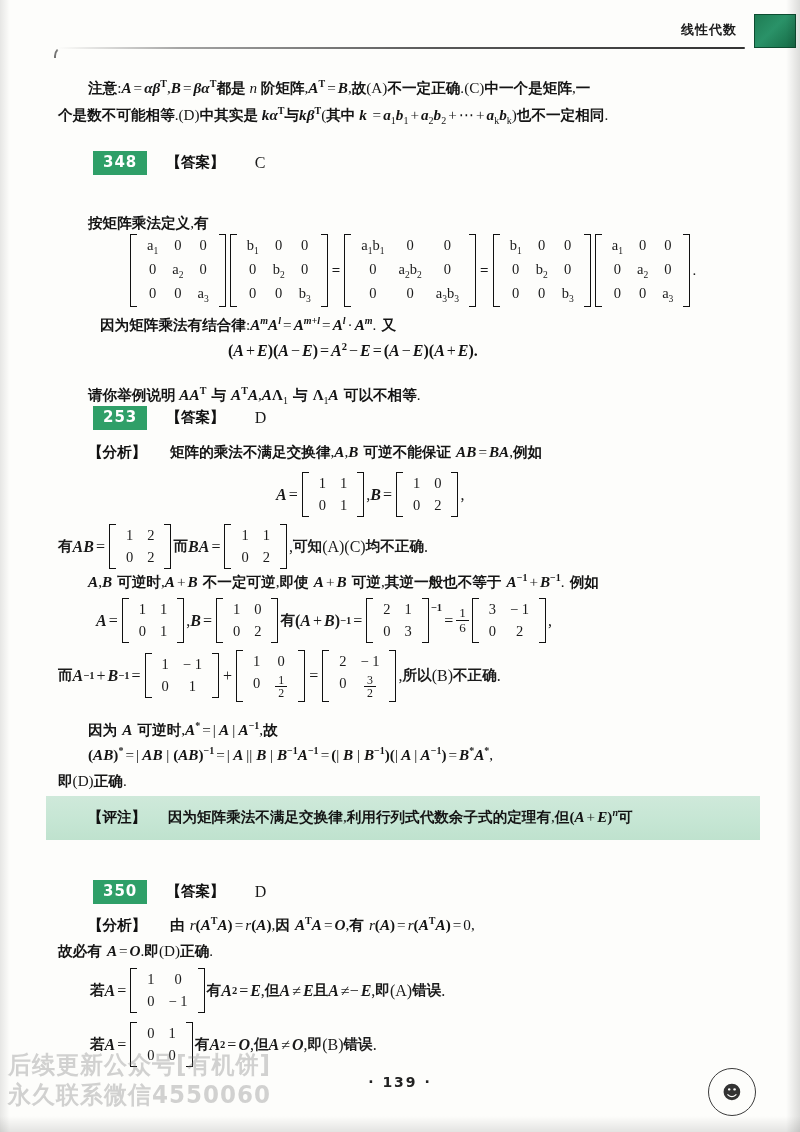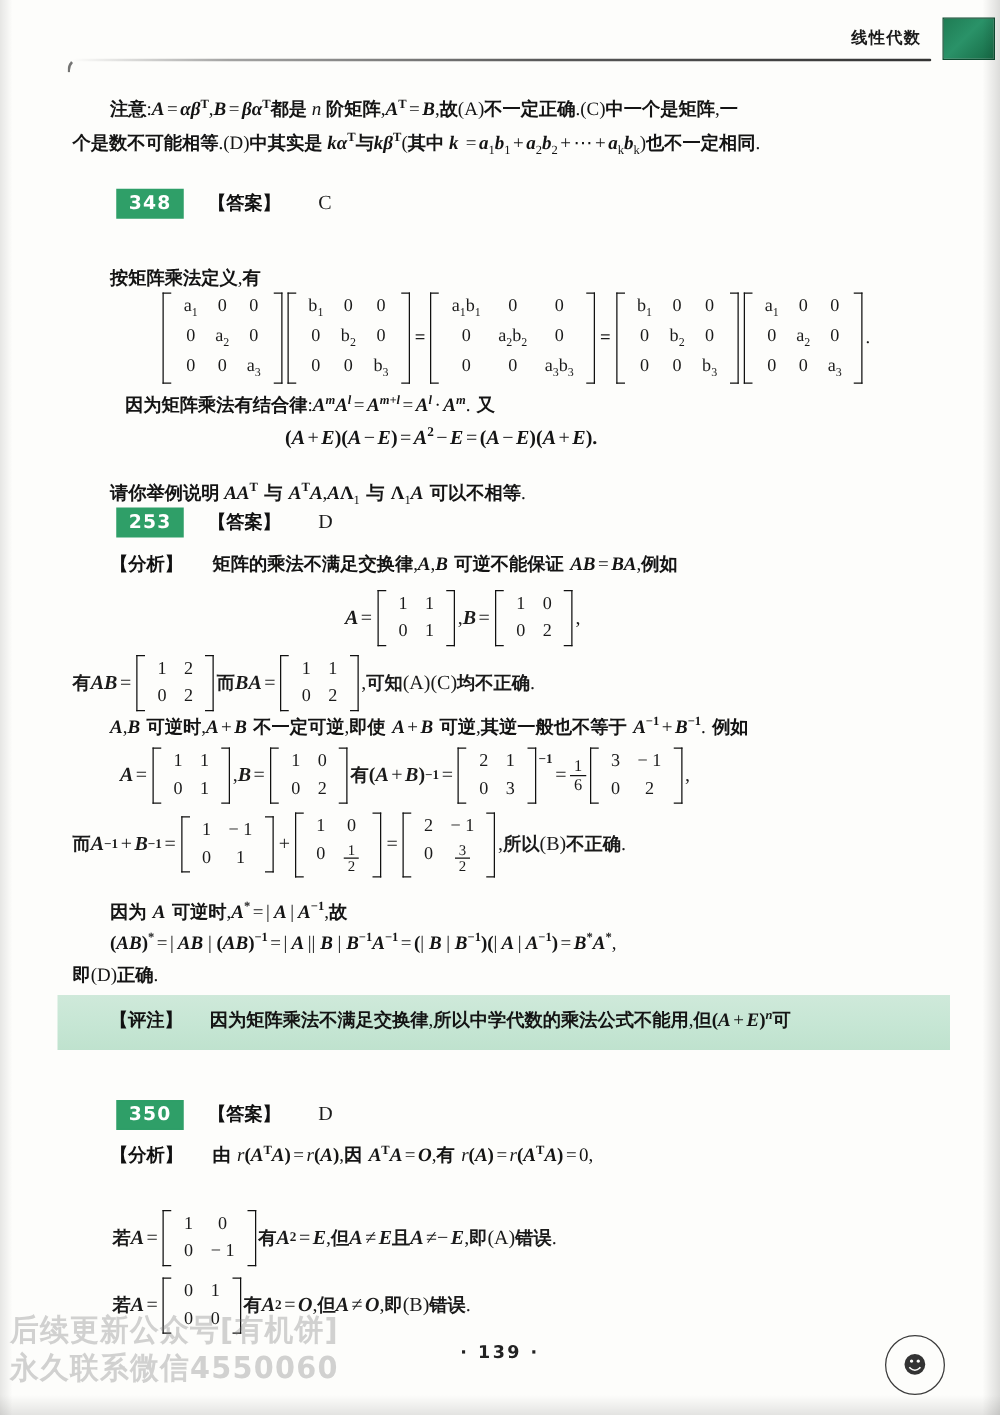--- a/index.html
+++ b/index.html
@@ -488,36 +488,39 @@
 
   <div class="para" style="left:58px; top:769px;">
     <span class="zh">即</span><span class="mr">(D)</span><span class="zh">正确</span><span class="mr">.</span>
   </div>
 
   <div class="notebox" style="top:796px;">
     <div class="para wrap" style="position:static;">
       <span style="display:inline-block;width:24px"></span>
       <span class="qlabel">【评注】</span>
       <span style="display:inline-block;width:14px"></span>
-      <span class="zh">因为矩阵乘法不满足交换律</span><span class="mr">,</span><span class="zh">所以中学代数的乘法公式不能用</span><span class="mr">,</span><span class="zh">但</span><span class="mb">(</span><span class="mi">A</span><span class="op">+</span><span class="mi">E</span><span class="mb">)</span><span class="sup" style="font-style:italic">n</span><span class="zh">可</span>
+      <span class="zh">因为矩阵乘法不满足交换律</span><span class="mr">,</span><span class="zh">利用行列式代数余子式的定理有</span><span class="mr">,</span><span class="zh">但</span><span class="mb">(</span><span class="mi">A</span><span class="op">+</span><span class="mi">E</span><span class="mb">)</span><span class="sup" style="font-style:italic">n</span><span class="zh">可</span>
     </div>
   </div>
 
   <div class="qrow" style="left:94px; top:881px;justify-content:center;">
     <span class="qnum">350</span>
     <span class="qlabel">【答案】</span>
     <span class="qans">D</span>
   </div>
 
   <div class="para" style="left:88px; top:913px;">
     <span class="qlabel">【分析】</span>
     <span style="display:inline-block;width:16px"></span>
     <span class="zh">由 </span><span class="mi" style="font-weight:400">r</span><span class="mb">(</span><span class="mi">A</span><span class="sup">T</span><span class="mi">A</span><span class="mb">)</span><span class="op">=</span><span class="mi" style="font-weight:400">r</span><span class="mb">(</span><span class="mi">A</span><span class="mb">)</span><span class="mr">,</span><span class="zh">因 </span><span class="mi">A</span><span class="sup">T</span><span class="mi">A</span><span class="op">=</span><span class="mi">O</span><span class="mr">,</span><span class="zh">有 </span><span class="mi" style="font-weight:400">r</span><span class="mb">(</span><span class="mi">A</span><span class="mb">)</span><span class="op">=</span><span class="mi" style="font-weight:400">r</span><span class="mb">(</span><span class="mi">A</span><span class="sup">T</span><span class="mi">A</span><span class="mb">)</span><span class="op">=</span><span class="mr">0,</span>
   </div>
 
+  <div class="para" style="left:58px; top:939px;">
+    <span class="zh">故必有 </span><span class="mi">A</span><span class="op">=</span><span class="mi">O</span><span class="mr">.</span><span class="zh">即</span><span class="mr">(D)</span><span class="zh">正确</span><span class="mr">.</span>
+  </div>
 
   <div class="eqline" style="position:absolute; left:90px; top:968px;">
     <span class="zh">若</span>
       <span class="mi" style="font-size:16px"> A </span>
       <span class="op">=</span>
     <span class="mat">
       <span class="brk l"></span>
       <span class="cells" style="grid-template-columns:repeat(2,auto)">
         <span>1</span>
           <span>0</span>

